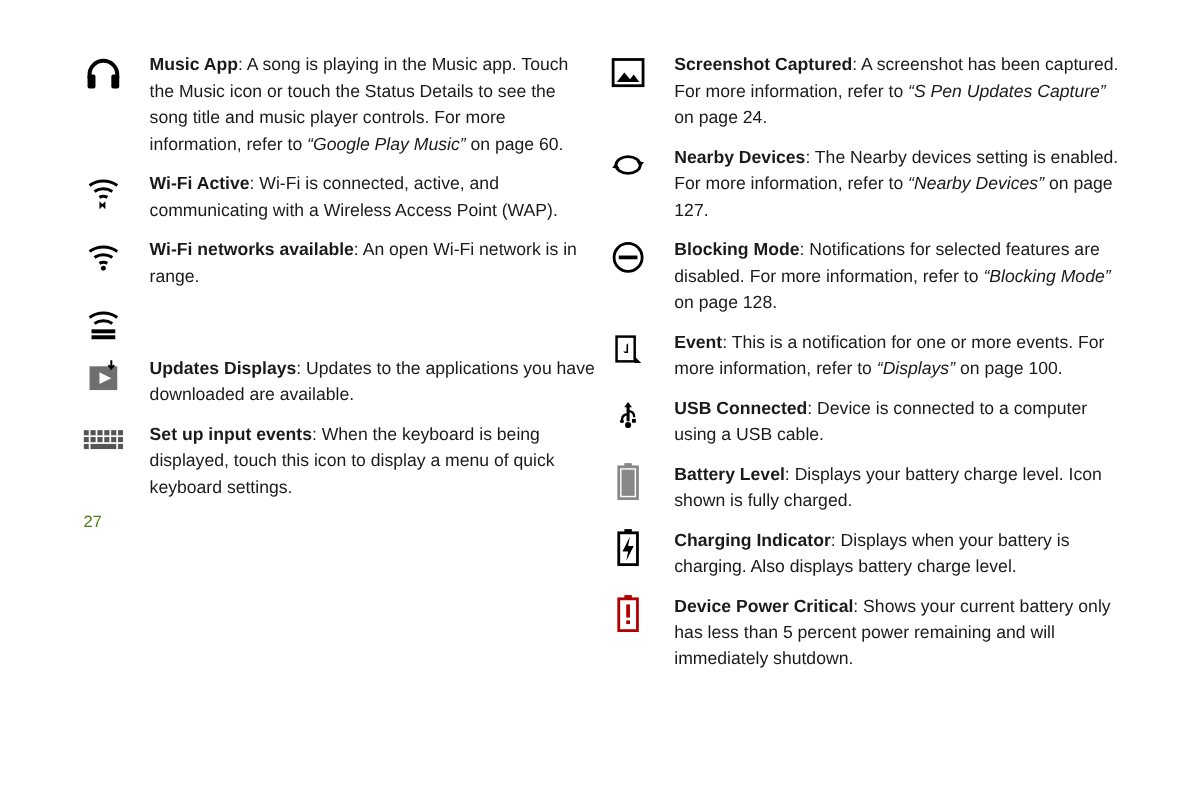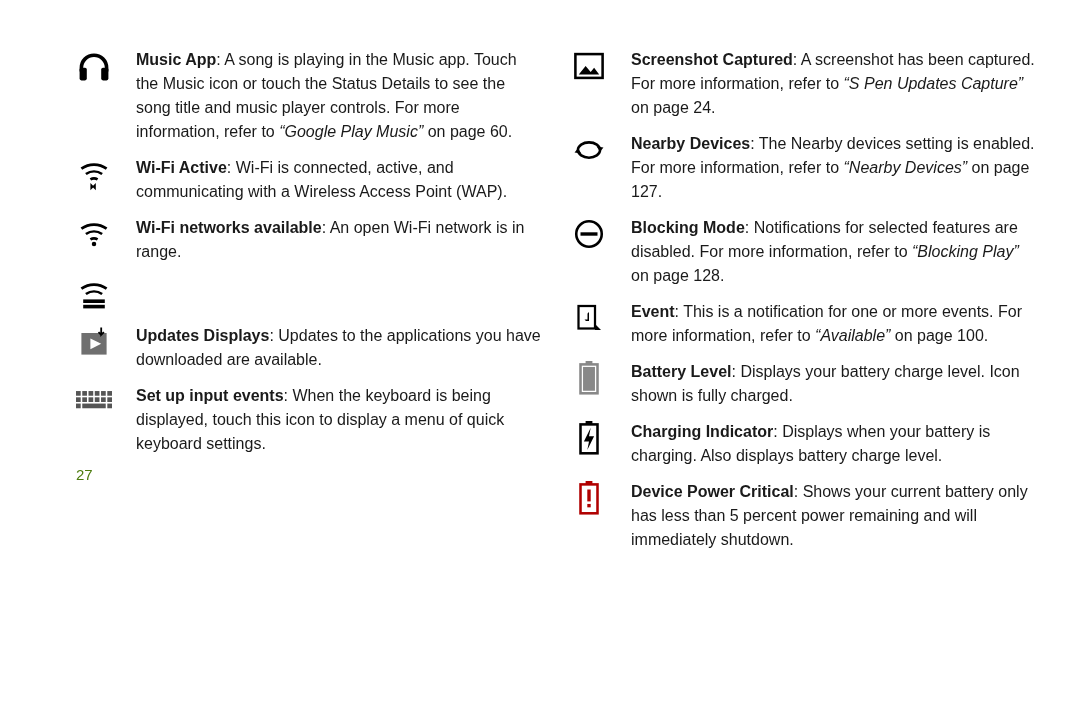--- a/index.html
+++ b/index.html
@@ -1,17 +1,17 @@
 <!DOCTYPE html>
 <html><head>
 <meta charset="utf-8">
 <style>
   html,body{margin:0;padding:0;width:1080px;height:720px;background:#fff;
     font-family:Arial,Helvetica,sans-serif;color:#1a1a1a;}
-  .page{display:flex;gap:22px;padding:42px 24px 0 76px;width:1080px;
+  .page{display:flex;gap:4px;padding:42px 24px 0 76px;width:1080px;
     box-sizing:border-box;}
   .col{width:465px;}
   .row{display:flex;align-items:flex-start;margin-bottom:6px;}
   .ic{width:36px;min-width:36px;height:36px;margin:6px 24px 0 0;
     display:flex;align-items:center;justify-content:center;}
   .ic *{display:block}
   .txt{font-size:16px;line-height:1.5;padding-top:6px;}
   .b{font-weight:700;}
   .it{font-style:italic;}
   .pgnum{font-size:15px;color:#4d7c0f;margin-top:10px;padding-left:0;}
@@ -141,37 +141,51 @@
     </div>
 
     <div class="row">
       <div class="ic">
         <svg viewBox="0 0 40 40" width="34" height="34">
             <circle cx="20" cy="20" r="15" fill="none" stroke="#000" stroke-width="3"></circle>
             <rect x="10" y="18" width="20" height="4" fill="#000"></rect>
           </svg>
       </div>
       <div class="txt">
-        <span class="b">Blocking Mode</span><span>: Notifications for selected features are disabled. For more information, refer to </span><span class="it">“Blocking Play”</span><span> on page 128.</span>
+        <span class="b">Blocking Mode</span><span>: Notifications for selected features are disabled. For more information, refer to </span><span class="it">“Blocking Mode”</span><span> on page 128.</span>
       </div>
     </div>
 
     <div class="row">
       <div class="ic">
         <svg viewBox="0 0 40 40" width="30" height="34">
             <rect x="6" y="4" width="22" height="30" fill="none" stroke="#000" stroke-width="3"></rect>
             <path fill="#000" d="M20 12v12h-4l-2-2h4v-8z"></path>
             <path fill="#000" d="M28 28l8 8h-8z"></path>
           </svg>
       </div>
       <div class="txt">
-        <span class="b">Event</span><span>: This is a notification for one or more events. For more information, refer to </span><span class="it">“Available”</span><span> on page 100.</span>
-      </div>
-    </div>
-
+        <span class="b">Event</span><span>: This is a notification for one or more events. For more information, refer to </span><span class="it">“Displays”</span><span> on page 100.</span>
+      </div>
+    </div>
+
+    <div class="row">
+      <div class="ic">
+        <svg viewBox="0 0 40 40" width="28" height="34">
+            <path fill="#000" d="M20 2l5 7h-3v18h-4V9h-3z"></path>
+            <circle cx="20" cy="32" r="4" fill="#000"></circle>
+            <path stroke="#000" stroke-width="3" fill="none" d="M20 18c-6 0-8 4-8 8M20 14c6 0 8 4 8 8"></path>
+            <circle cx="12" cy="27" r="2.5" fill="#000"></circle>
+            <rect x="25" y="24" width="5" height="5" fill="#000"></rect>
+          </svg>
+      </div>
+      <div class="txt">
+        <span class="b">USB Connected</span><span>: Device is connected to a computer using a USB cable.</span>
+      </div>
+    </div>
 
     <div class="row">
       <div class="ic">
         <svg viewBox="0 0 24 40" width="22" height="34">
             <rect x="8" y="0" width="8" height="4" fill="#888"></rect>
             <rect x="2" y="4" width="20" height="34" fill="none" stroke="#888" stroke-width="3"></rect>
             <rect x="5" y="7" width="14" height="28" fill="#888"></rect>
           </svg>
       </div>
       <div class="txt">

